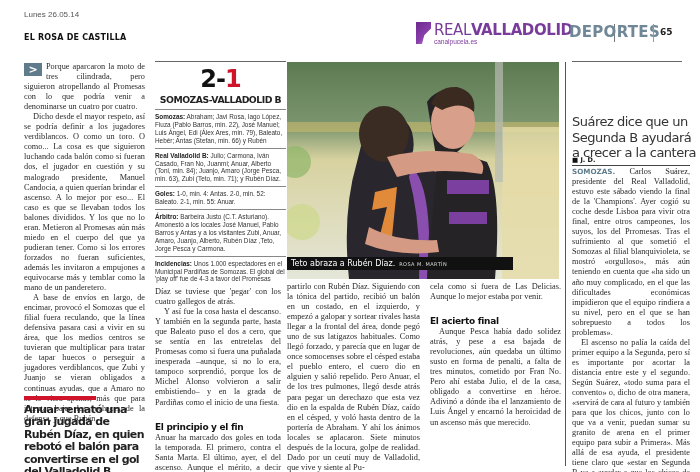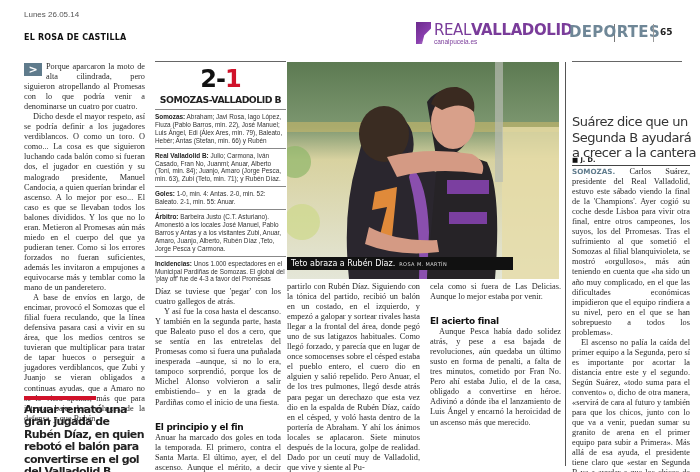--- a/index.html
+++ b/index.html
@@ -64,21 +64,21 @@
   <div class="brand-logo"></div>
   <div class="brand-text"><span class="real">REAL</span><span class="vll">VALLADOLID</span></div>
   <div class="brand-sub">canalpucela.es</div>
 </div>
 <div class="abs sep1"></div>
 <div class="abs section">DEPORTES</div>
 <div class="abs sep2"></div>
 <div class="abs pagenum">65</div>
 
 <div class="abs col1 serif">
-  <p class="noind"><span class="dropcap">&gt;</span><span>Porque aparcaron la moto de alta cilindrada, pero siguieron atropellando al Promesas con lo que podría venir a denominarse un cuatro por cuatro.</span></p>
+  <p class="noind"><span class="dropcap">&gt;</span><span>Porque aparcaron la moto de tres cilindrada, pero siguieron atropellando al Promesas con lo que podría venir a denominarse un cuatro por cuatro.</span></p>
   <p>Dicho desde el mayor respeto, así se podría definir a los jugadores verdiblancos. O como un toro. O como... La cosa es que siguieron luchando cada balón como si fueran dos, el jugador en cuestión y su malogrado presidente, Manuel Candocia, a quien querían brindar el ascenso. A lo mejor por eso... El caso es que se llevaban todos los balones divididos. Y los que no lo eran. Metieron al Promesas aún más miedo en el cuerpo del que ya pudieran tener. Como si los errores forzados no fueran suficientes, además les invitaron a empujones a equivocarse más y temblar como la mano de un panderetero.</p>
   <p>A base de envíos en largo, de encimar, provocó el Somozas que el filial fuera reculando, que la línea defensiva pasara casi a vivir en su área, que los medios centros se tuvieran que multiplicar para tratar de tapar huecos o perseguir a jugadores verdiblancos, que Zubi y Juanjo se vieran obligados a continuas ayudas, que a Amaro no se le viera apenas, más que para intentar bajar los rechaces de la defensa, y que Rubén</p>
 </div>
 <div class="abs redbar"></div>
 <div class="abs quote">Anuar remató una gran jugada de Rubén Díaz, en quien rebotó el balón para convertirse en el gol del Valladolid B</div>
 
 <div class="abs score-rule"></div>
 <div class="abs score"><span class="home">2</span><span class="sep">-</span><span class="away">1</span></div>
 <div class="abs match">SOMOZAS-VALLADOLID B</div>
 <div class="abs factbox">

